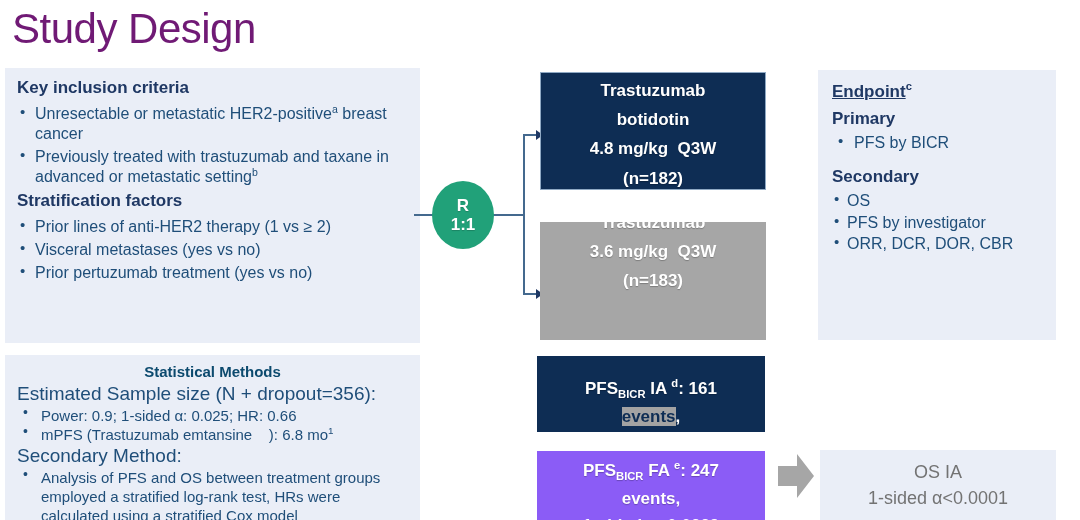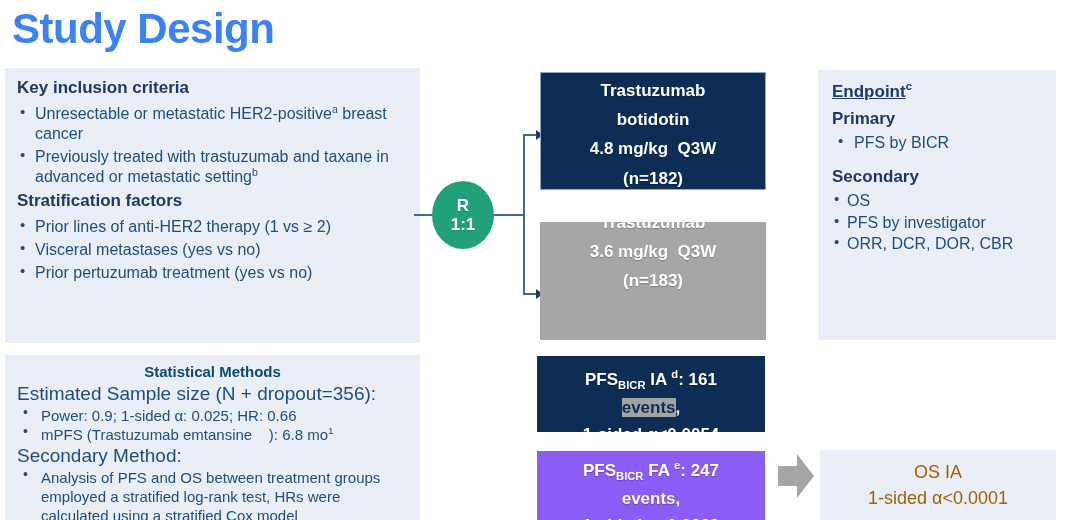--- a/index.html
+++ b/index.html
@@ -20,22 +20,22 @@
     inset: 0;
     width: 1080px;
     height: 520px;
   }
   
   #page-title {
     position: absolute;
     left: 12px;
     top: 6px;
     font-size: 42px;
-    font-weight: bold;
-    color: #3b82f6;
+    font-weight: normal;
+    color: #701a75;
     letter-spacing: -0.5px;
     line-height: 1.1;
   }
   
   .panel {
     position: absolute;
     background: #EAEEF7;
     box-sizing: border-box;
   }
   
@@ -169,21 +169,21 @@
   }
   #arm-gray {
     left: 540px; top: 222px; width: 226px; height: 118px;
     background: #A6A6A6;
     font-size: 17px; line-height: 1.72; padding-top: 3px;
   }
   #arm-gray .inner { position: relative; top: -17px; }
   #pfs-ia {
     left: 537px; top: 356px; width: 228px; height: 76px;
     background: #0E2D54;
-    font-size: 17px; line-height: 1.62; padding-top: 10px;
+    font-size: 17px; line-height: 1.62; padding-top: 19px;
   }
   #pfs-fa {
     left: 537px; top: 451px; width: 228px; height: 69px;
     background: #8b5cf6;
     font-size: 17px; line-height: 1.62; padding-top: 6px;
   }
   .selhl { background: #a3a3a3; color: #0E2D54; text-shadow: none; }
   .subsc { font-size: 0.66em; vertical-align: sub; line-height: 0; }
   .supsc { font-size: 0.66em; vertical-align: super; line-height: 0; }
   
@@ -214,21 +214,21 @@
   
   #os-arrow {
     position: absolute;
     left: 778px; top: 452px; width: 36px; height: 48px;
   }
   
   #os-ia-box {
     left: 820px; top: 450px; width: 236px; height: 70px;
     display: flex; flex-direction: column;
     align-items: center; justify-content: center;
-    font-size: 18px; color: #a16207; line-height: 1.45;
+    font-size: 18px; color: #737373; line-height: 1.45;
   }
 </style>
 </head>
 <body>
 
 <div class="canvas">
 
   <div id="page-title">Study Design</div>
 
   <div class="panel" id="inclusion-panel">

